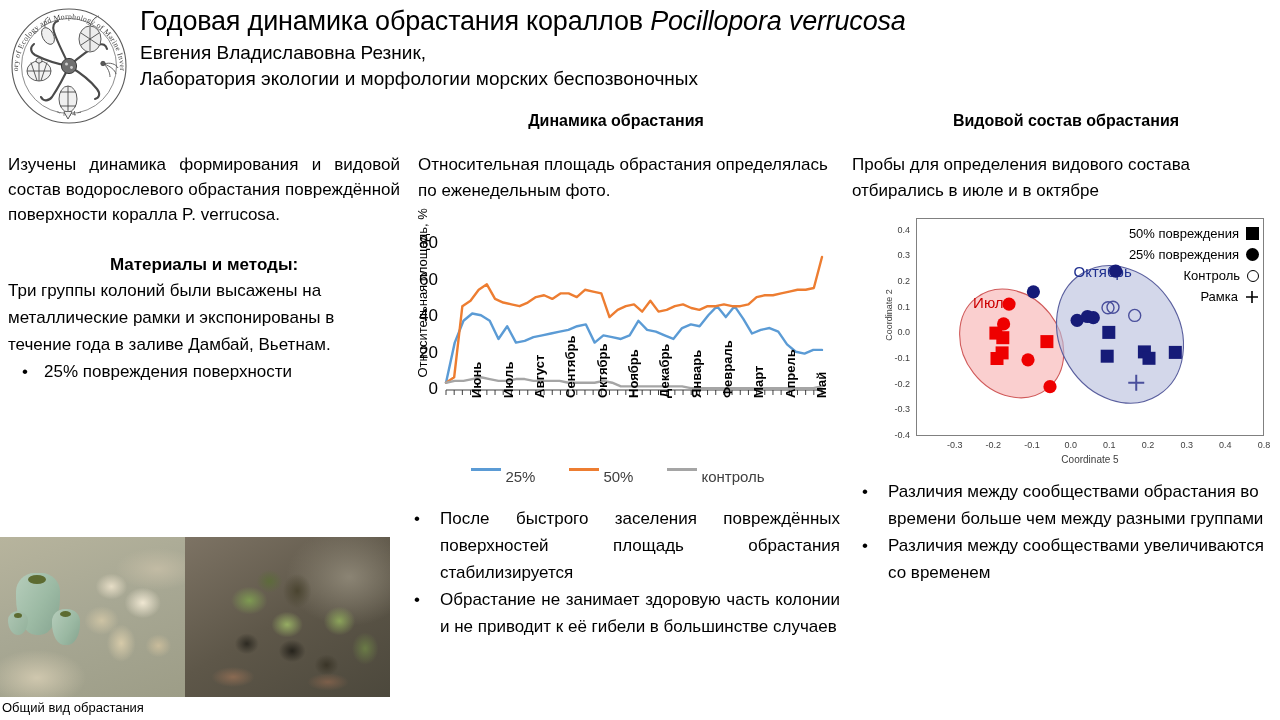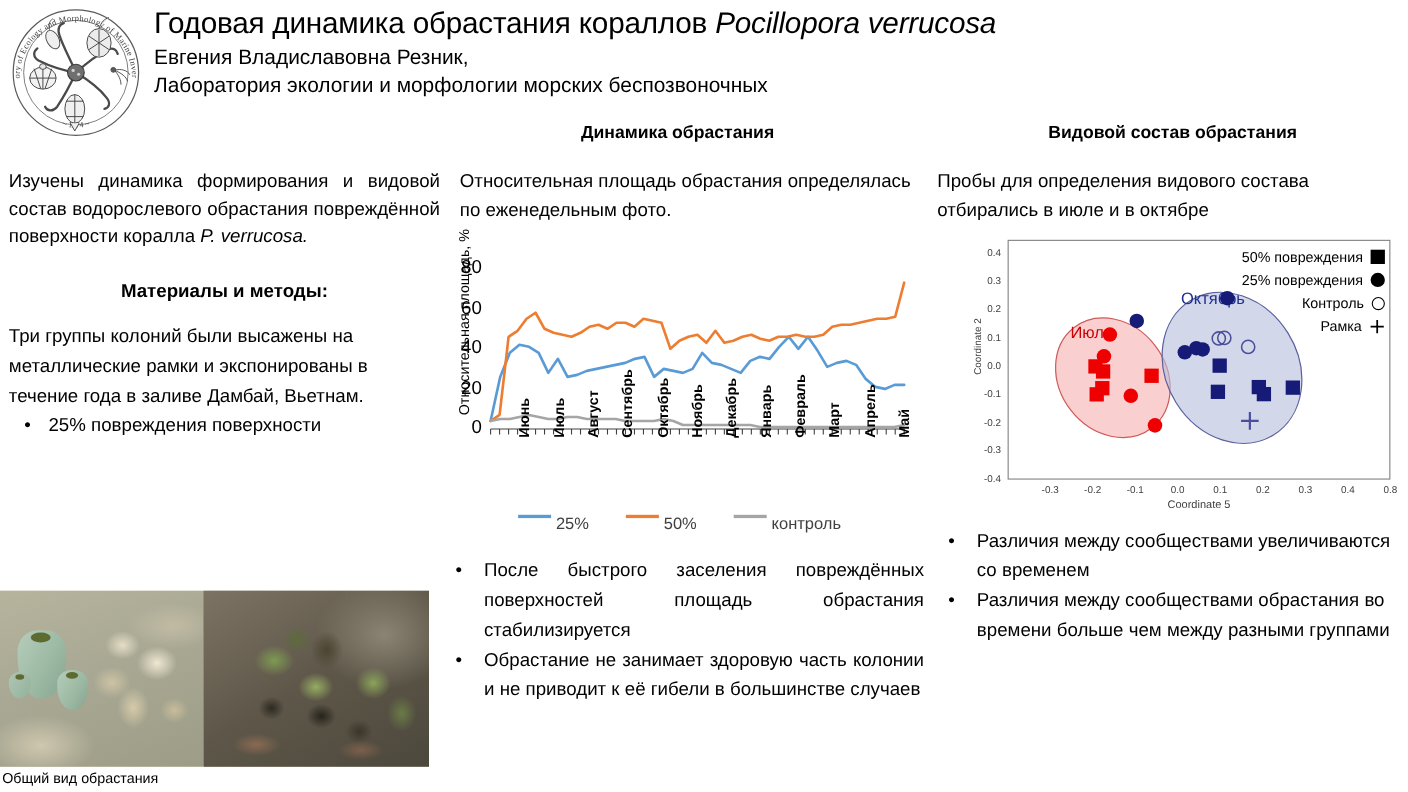--- a/index.html
+++ b/index.html
@@ -29,25 +29,25 @@
     position: absolute; font-size: 16px; font-weight: bold; text-align: center;
   }
   #heading-dynamics { left: 404px; top: 112px; width: 424px; }
   #heading-species  { left: 852px; top: 112px; width: 428px; }
 
   
   #col-left { position: absolute; left: 8px; top: 152px; width: 392px; }
   #intro-par {
     font-size: 17px; line-height: 25px; text-align: justify; text-justify: inter-word;
   }
-  #intro-par .sp-italic { font-style: italic; }
+  #intro-par .sp-italic { }
   #methods-heading {
     font-size: 17px; font-weight: bold; text-align: center; margin-top: 28px;
   }
-  #methods-par { font-size: 17px; line-height: 27px; margin-top: 17px; }
+  #methods-par { font-size: 17px; line-height: 27px; margin-top: 2px; }
   #methods-list { list-style: none; margin-top: 0px; }
   #methods-list li {
     font-size: 17px; line-height: 27px; position: relative; padding-left: 36px;
   }
   #methods-list li::before {
     content: "\2022"; position: absolute; left: 14px; top: 0;
   }
 
   
   #photo-row { position: absolute; left: 0px; top: 537px; width: 390px; height: 160px; display: flex; }
@@ -472,15 +472,15 @@
       <div class="mds-xtick" style="left: 222.333px; top: 226px;">0.1</div>
       <div class="mds-xtick" style="left: 261px; top: 226px;">0.2</div>
       <div class="mds-xtick" style="left: 299.667px; top: 226px;">0.3</div>
       <div class="mds-xtick" style="left: 338.333px; top: 226px;">0.4</div>
       <div class="mds-xtick" style="left: 377px; top: 226px;">0.8</div>
     </div>
   <div id="mds-xlabel">Coordinate 5</div>
 </div>
 
 <ul id="right-list">
+  <li>Различия между сообществами обрастания во времени больше чем между разными группами</li>
   <li>Различия между сообществами увеличиваются со временем</li>
-  <li>Различия между сообществами обрастания во времени больше чем между разными группами</li>
 </ul>
 
 </body></html>

